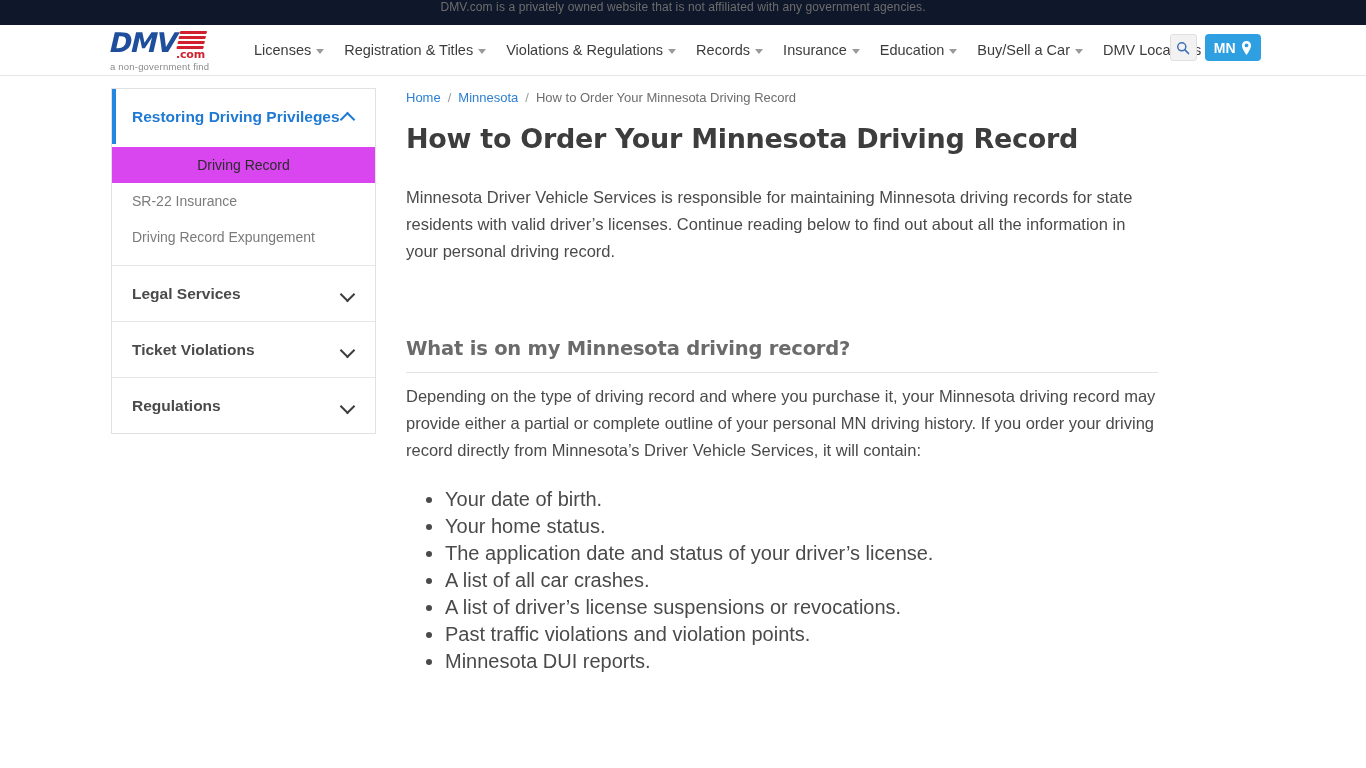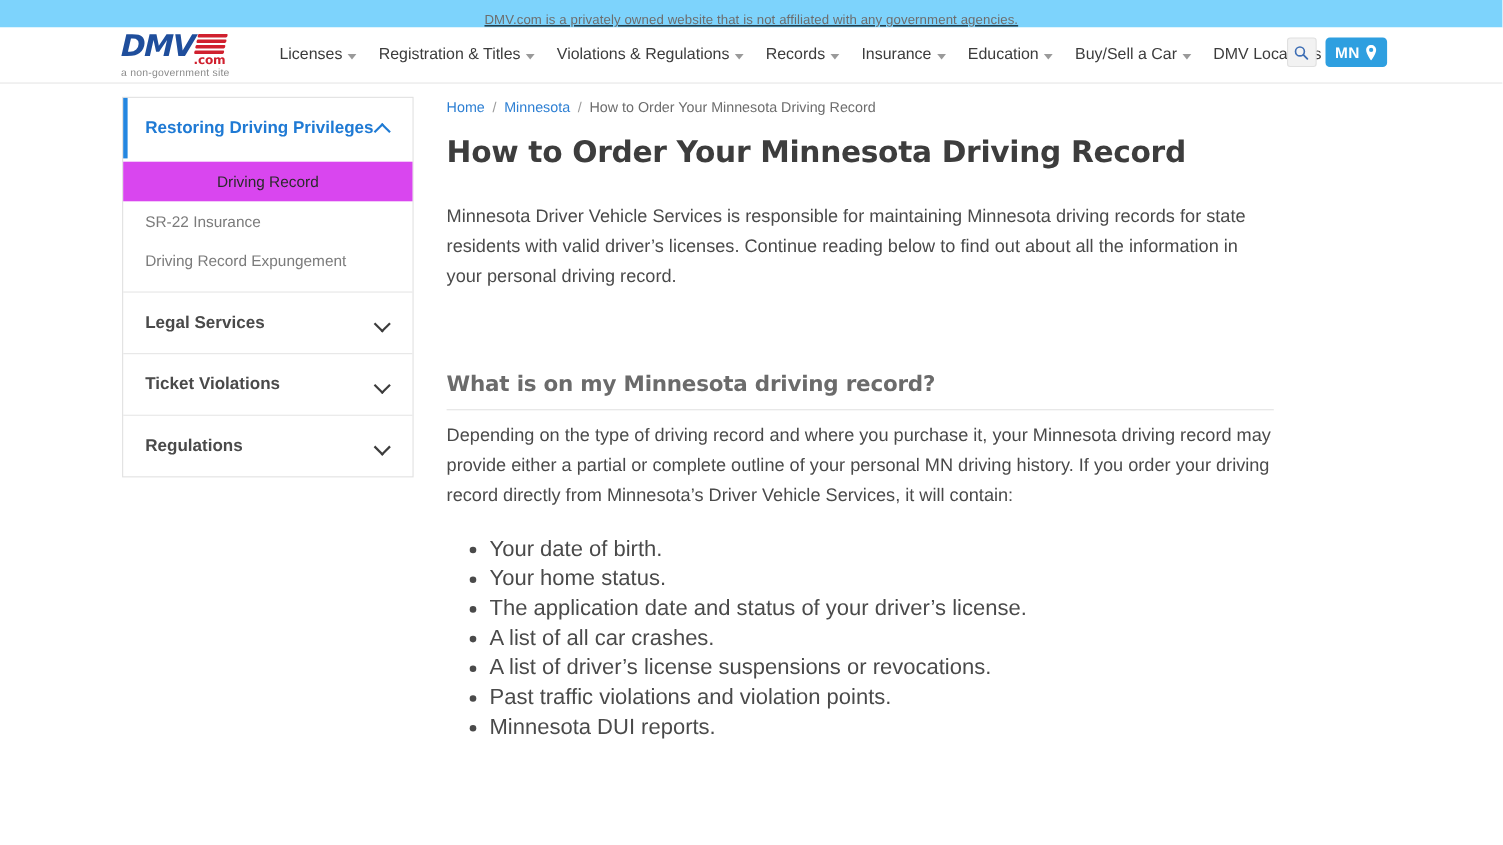--- a/index.html
+++ b/index.html
@@ -7,25 +7,24 @@
     margin: 0; padding: 0;
     width: 1366px; height: 768px;
     overflow: hidden;
     background: #ffffff;
     font-family: "Liberation Sans", sans-serif;
   }
 
   
   .disclaimer-bar {
     height: 25px;
-    background: #7dd3fc;
-    display: flex;
-    align-items: flex-end;
+    background: #0f172a;
+    display: flex;
+    align-items: flex-start;
     justify-content: center;
-    text-decoration: underline;
   }
   .disclaimer-text {
     font-size: 12px;
     color: #6d6d6d;
     letter-spacing: .1px;
   }
 
   
   .site-header {
     height: 51px;
@@ -291,21 +290,21 @@
     <div class="logo-main">
       <span class="logo-dmv">DMV</span>
       <span class="logo-flag">
         <i></i>
           <i></i>
           <i></i>
           <i></i>
       </span>
     </div>
     <span class="logo-dotcom">.com</span>
-    <span class="logo-tagline">a non-government site</span>
+    <span class="logo-tagline">a non-government find</span>
   </div>
 
   <nav class="main-nav">
     <div class="nav-item">
       <span>Licenses</span>
       <span class="caret"></span>
     </div>
     <div class="nav-item">
       <span>Registration &amp; Titles</span>
       <span class="caret"></span>

